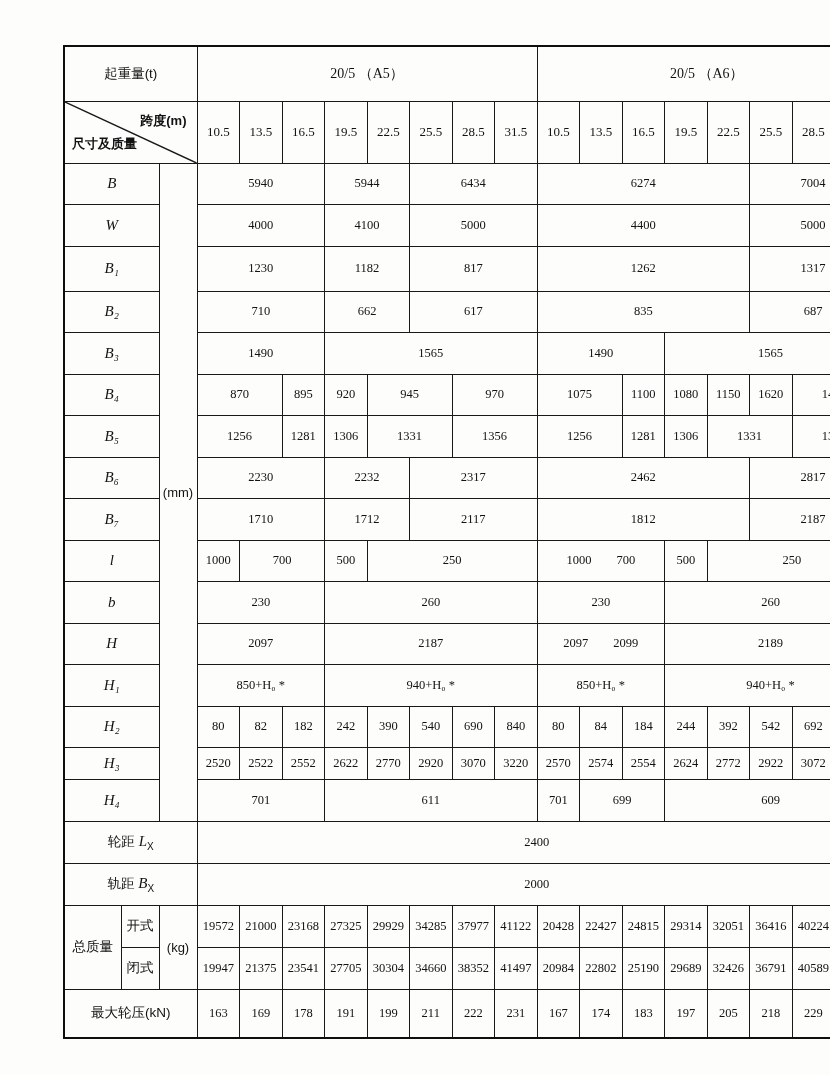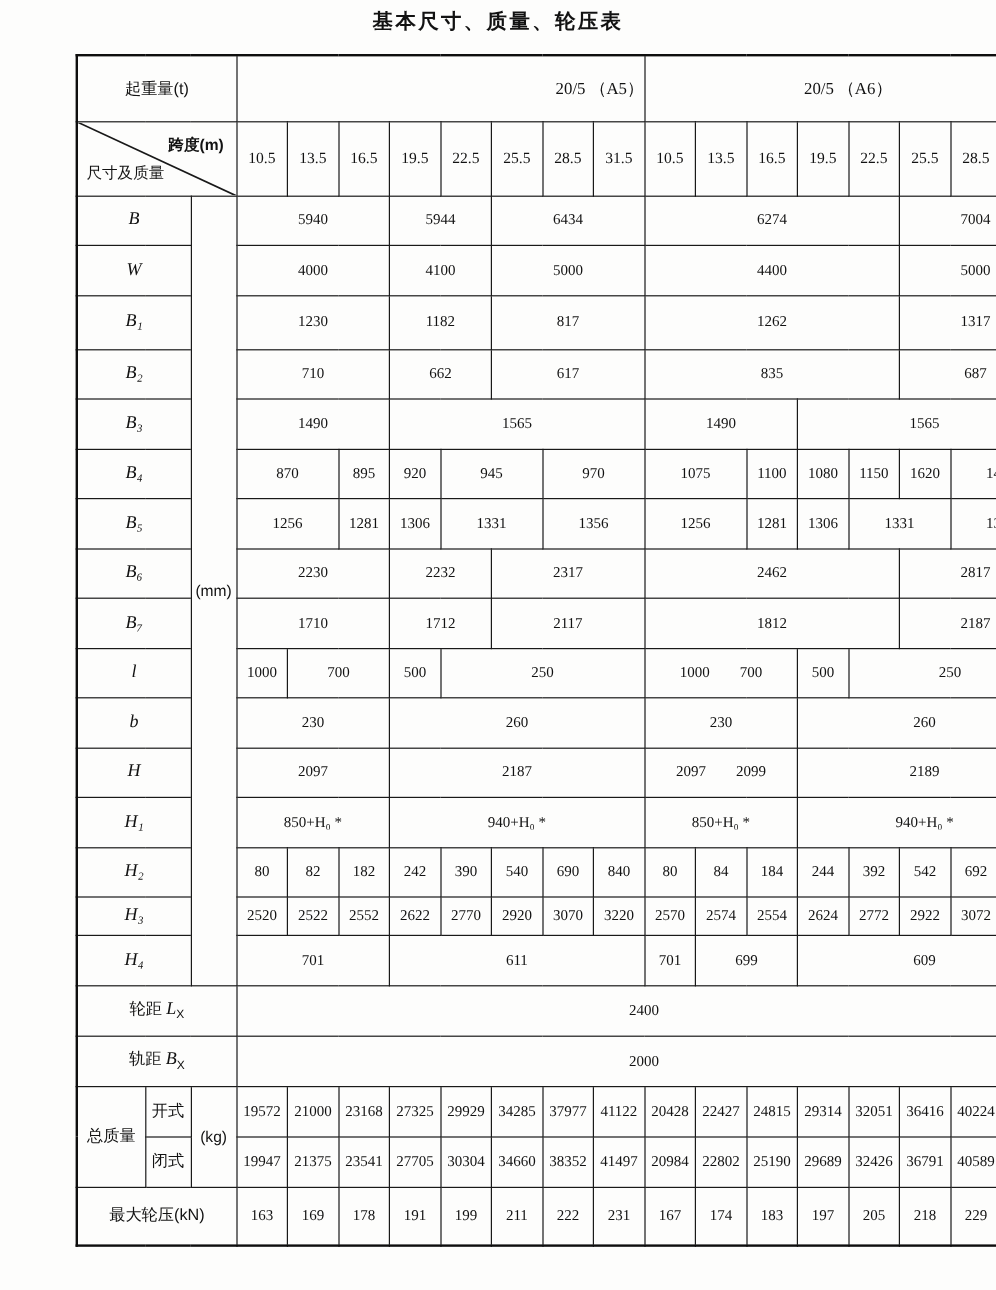--- a/index.html
+++ b/index.html
@@ -37,31 +37,30 @@
   .cn{font-weight:bold;font-size:13.5px;}
   .num{font-family:"Liberation Serif", serif;font-size:12.5px;}
   .spanhead{font-family:"Liberation Serif", serif;font-size:13px;}
   .sym{font-family:"Liberation Serif", serif;font-style:italic;font-size:15px;}
   .sym sub, .mixed sub{font-size:10px;}
   .mixed .it{font-family:"Liberation Serif", serif;font-style:italic;font-size:15px;}
   .unitcell{font-size:13px;font-weight:bold;}
   .diag{position:relative;}
   .diag svg{position:absolute;left:0;top:0;width:100%;height:100%;}
   .diag .tr-lab{position:absolute;top:10px;right:10px;font-weight:bold;font-size:13px;text-align:right;}
-  .diag .bl-lab{position:absolute;bottom:10px;left:7px;font-weight:normal;font-size:13px;}
+  .diag .bl-lab{position:absolute;bottom:10px;left:7px;font-weight:bold;font-size:13px;}
   .footnote{
     position:absolute;left:15px;top:1049px;
     font-size:13px;letter-spacing:0.5px;
   }
 </style>
 </head>
 <body>
 
 <div class="page">
-  <h1 class="title">基本尺寸、质量、轮压表</h1>
 
   <table class="spec" id="spec-table">
     <colgroup>
       <col style="width:57px">
         <col style="width:38px">
         <col style="width:38px">
       <col style="width:42.5px">
         <col style="width:42.5px">
         <col style="width:42.5px">
         <col style="width:42.5px">
@@ -74,21 +73,21 @@
         <col style="width:42.5px">
         <col style="width:42.5px">
       <col style="width:42.5px">
         <col style="width:42.5px">
         <col style="width:42.5px">
         <col style="width:42.5px">
     </colgroup>
     <tbody id="spec-body">
         <tr style="height: 55px;">
           <th class="cn" colspan="3">起重量(t)</th>
-          <th class="spanhead" colspan="8" style="font-size: 14px; text-align: right;">20/5 （A5）</th>
+          <th class="spanhead" colspan="8" style="font-size: 14px;">20/5 （A5）</th>
           <th class="spanhead" colspan="8" style="font-size: 14px;">20/5 （A6）</th>
         </tr>
         <tr style="height: 62px;">
           <th class="diag" colspan="3">
             <svg viewBox="0 0 100 100" preserveAspectRatio="none">
               <line x1="0" y1="0" x2="100" y2="100" stroke="#191919" stroke-width="1.4" vector-effect="non-scaling-stroke"></line>
             </svg>
             <span class="tr-lab">跨度(m)</span>
             <span class="bl-lab">尺寸及质量</span>
           </th>

